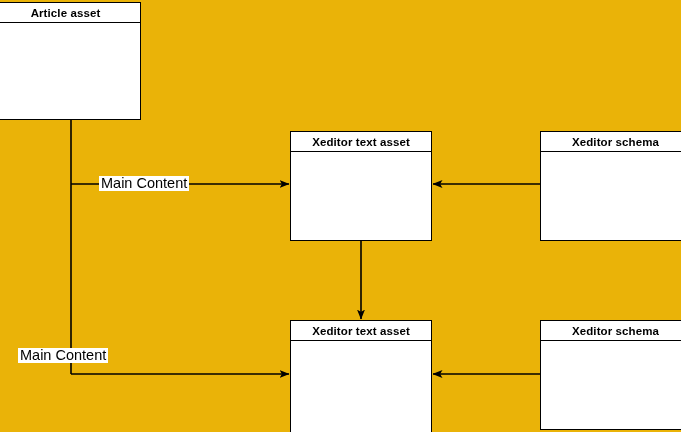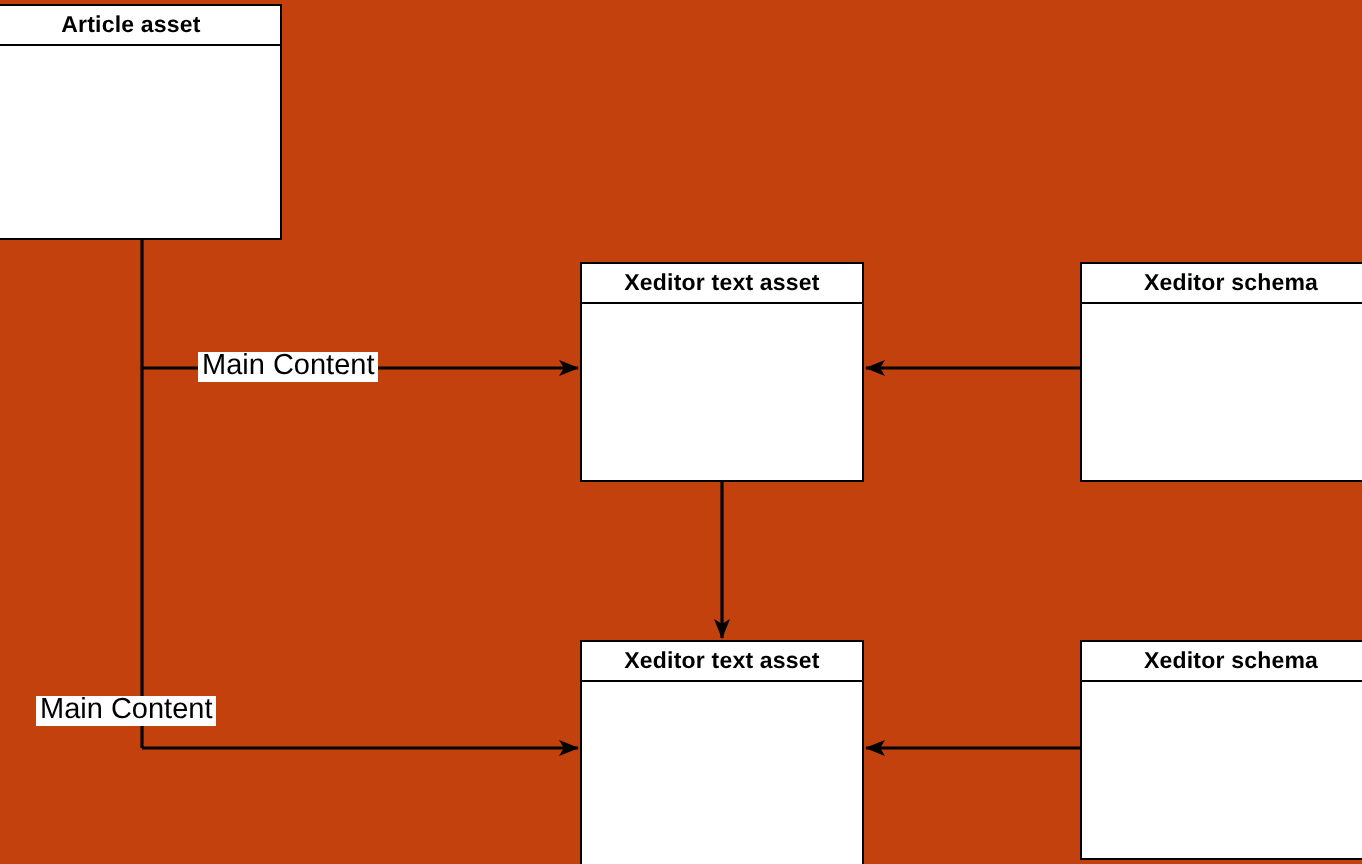--- a/index.html
+++ b/index.html
@@ -7,21 +7,21 @@
     padding: 0;
     background: #ffffff;
   }
   body {
     font-family: "Liberation Sans", sans-serif;
   }
   #diagram-canvas {
     position: relative;
     width: 681px;
     height: 432px;
-    background: #c2410c;
+    background: #eab308;
     overflow: hidden;
   }
   svg.layer {
     position: absolute;
     left: 0;
     top: 0;
     width: 681px;
     height: 432px;
   }
   .uml-box {

